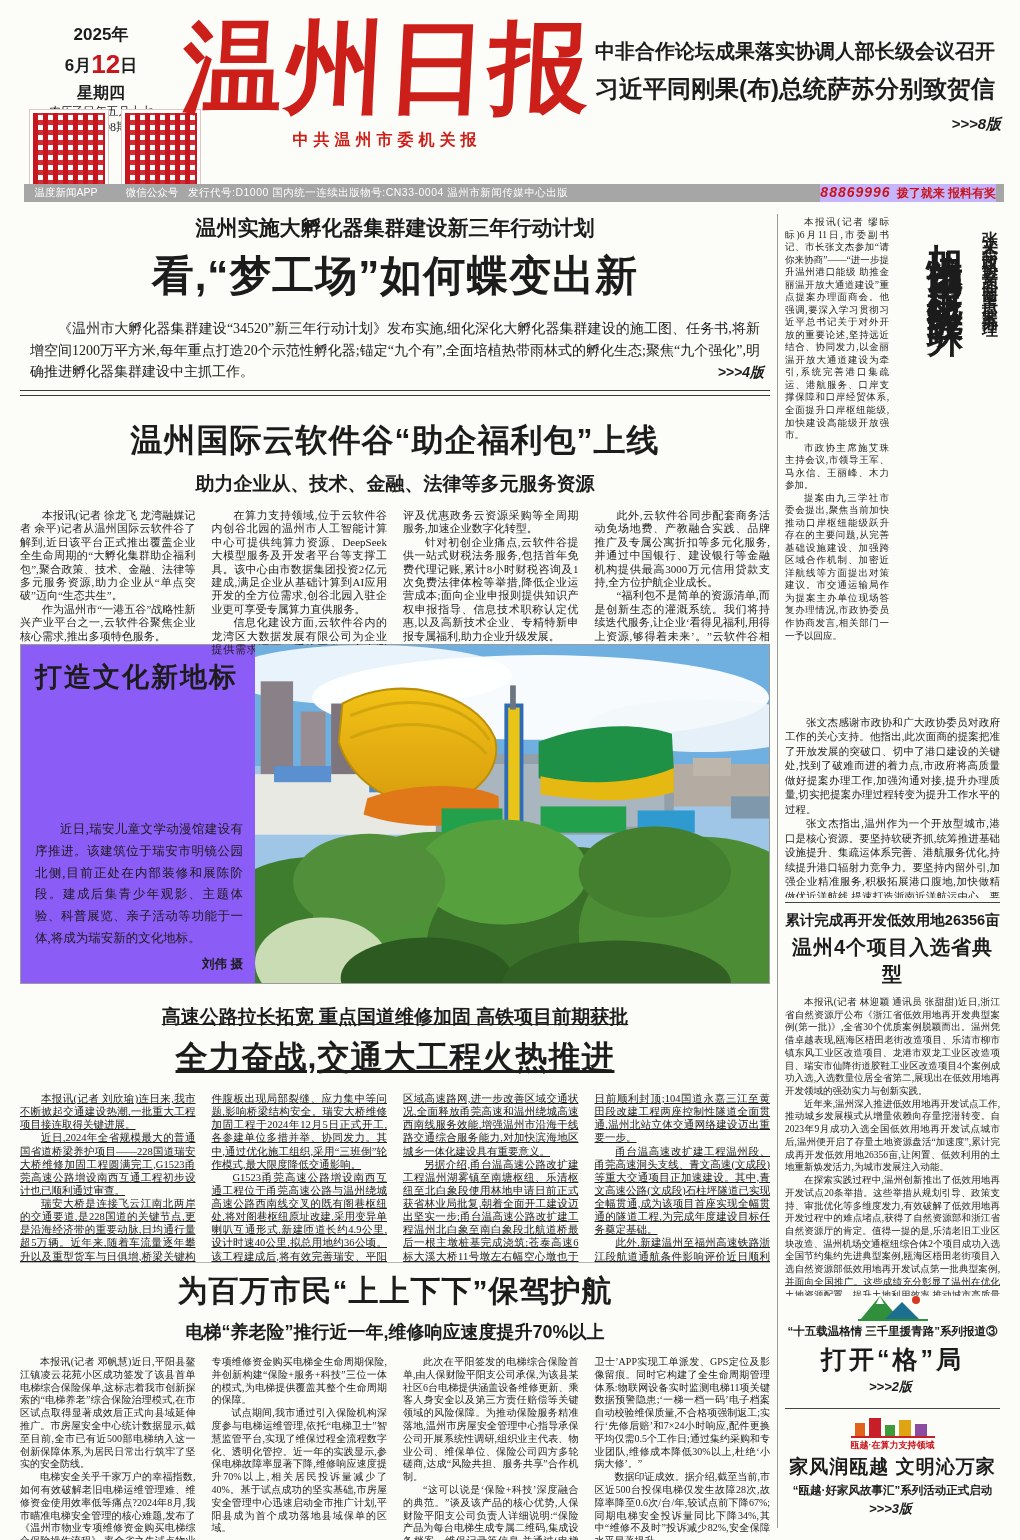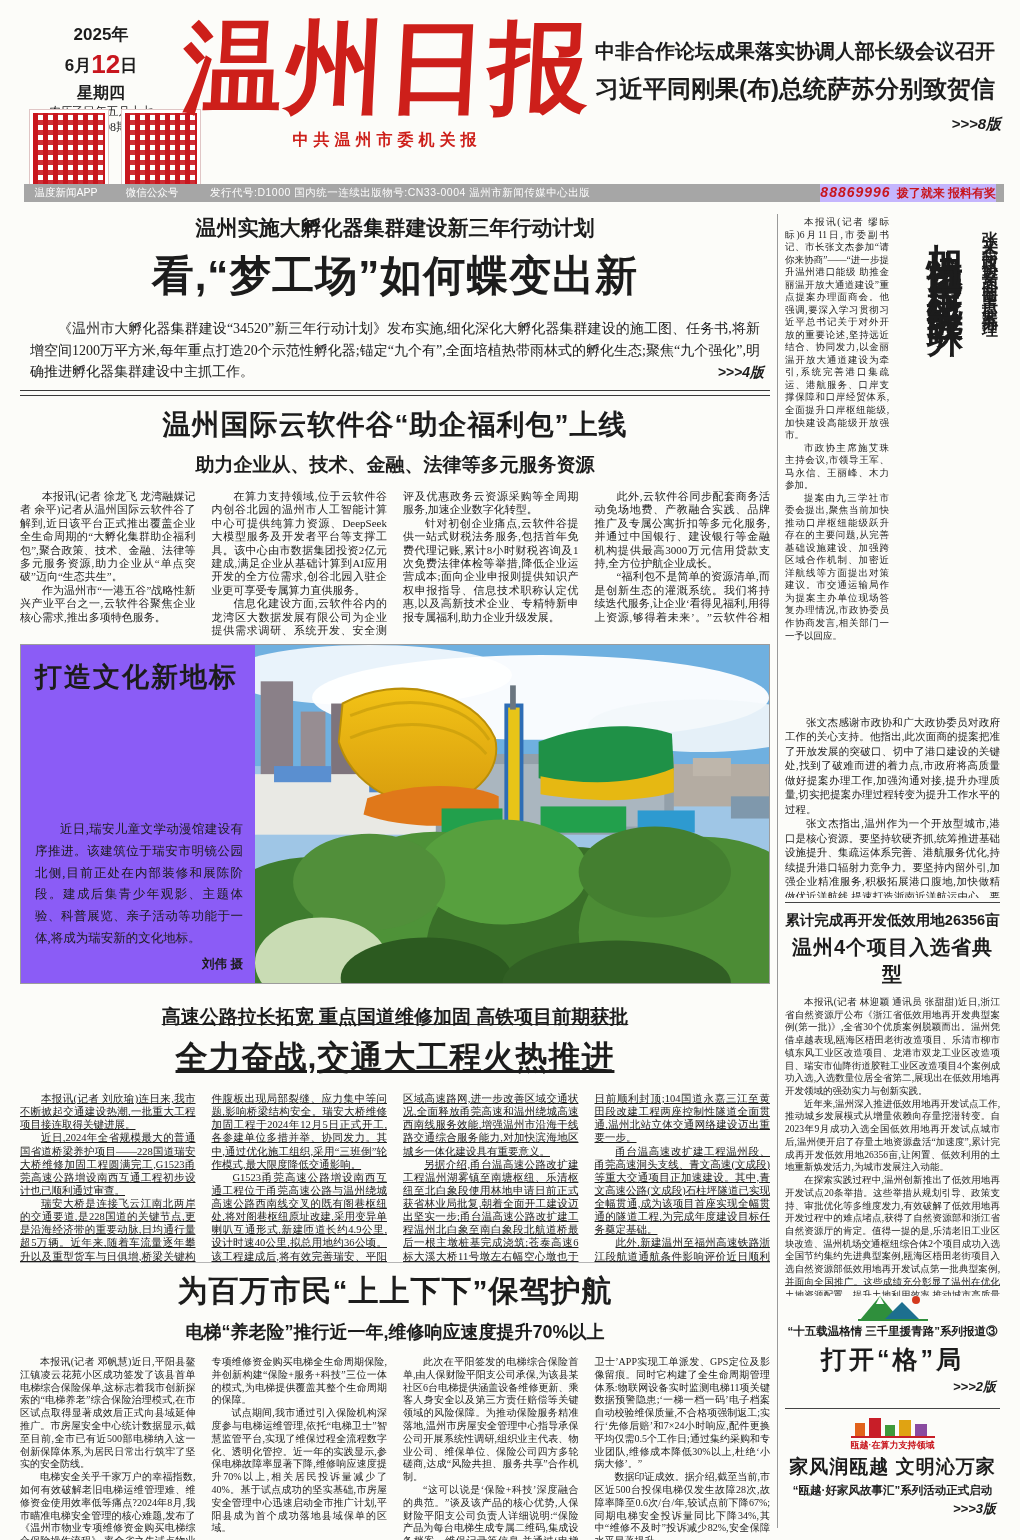--- a/index.html
+++ b/index.html
@@ -27,44 +27,44 @@
   .top-news{position:absolute;left:585px;top:38px;width:412px;text-align:center;}
   .top-news-kicker{font-size:20px;font-weight:bold;letter-spacing:0px;font-family:"Liberation Sans",sans-serif;}
   .top-news-headline{margin-top:8px;font-size:24px;font-weight:900;letter-spacing:0px;
        font-family:"Liberation Sans",sans-serif;}
   .top-news-ref{margin-top:10px;text-align:right;font-size:15px;font-weight:bold;font-style:italic;
        font-family:"Liberation Sans",sans-serif;}
   .info-bar{position:absolute;left:20px;top:184px;width:980px;height:18px;background:#a6a6a6;
        display:flex;align-items:center;font-size:10.5px;color:#fff;font-family:"Liberation Sans",sans-serif;}
   .qr-label{width:72px;text-align:center;flex:0 0 auto;}
   .qr-label+.qr-label{margin-left:14px;}
-  .publish-info{margin-left:22px;flex:1 1 auto;letter-spacing:.5px;color:#fdfdfd;}
+  .publish-info{flex:1 1 auto;letter-spacing:.5px;color:#fdfdfd;}
   .hotline{flex:0 0 auto;margin-right:8px;color:#c8161e;background:#c4b5fd;font-weight:900;}
   .hotline .num{font-style:italic;font-size:14px;letter-spacing:1px;}
   .hotline .txt{font-size:12px;margin-left:6px;}
   
   .main{position:absolute;left:20px;top:210px;width:980px;height:1318px;display:flex;}
   .left-col{width:750px;flex:0 0 auto;}
   .divider{width:1px;background:#9a9a9a;margin:4px 7px 0 7px;flex:0 0 auto;}
   .right-col{flex:1 1 auto;min-width:0;}
   .center{text-align:center;}
   .kicker{font-weight:bold;font-family:"Liberation Sans",sans-serif;}
   .headline{font-weight:900;font-family:"Liberation Sans",sans-serif;letter-spacing:1px;}
-  .pageref{font-weight:bold;font-style:italic;font-family:"Liberation Sans",sans-serif;text-align:right;}
+  .pageref{font-weight:bold;font-style:italic;font-family:"Liberation Sans",sans-serif;}
   p{margin:0;text-indent:2em;text-align:justify;}
   
   .a1{height:176px;position:relative;padding-top:4px;}
   .a1 .kicker{font-size:21px;}
   .a1 .headline{font-size:42px;margin-top:6px;}
   .a1-body{margin:14px 10px 0 10px;font-size:14px;line-height:1.55;}
   .a1 .pageref{position:absolute;right:6px;bottom:8px;font-size:14px;}
   .rule-double{border-top:1px solid #3a3a3a;border-bottom:1px solid #3a3a3a;height:4px;}
   
   .a2{height:238px;padding-top:10px;}
-  .a2 .headline{font-size:28px;}
+  .a2 .headline{font-size:32px;margin-top:13px;}
   .a2 .sub{font-size:19px;font-weight:bold;margin-top:8px;font-family:"Liberation Sans",sans-serif;}
   .cols4{column-count:4;column-gap:16px;overflow:hidden;}
   .a2 .cols4{margin-top:12px;height:152px;font-size:11px;line-height:1.22;}
   
   .photo-box{height:338px;border:1px solid #9c9c9c;display:flex;background:#8b5cf6;}
   .photo-left{width:208px;flex:0 0 auto;padding:14px 12px 10px 14px;display:flex;flex-direction:column;}
   .photo-title{font-size:27px;font-weight:900;font-family:"Liberation Sans",sans-serif;letter-spacing:2px;}
   .photo-caption{margin-top:auto;font-size:12.5px;line-height:1.75;}
   .photo-credit{text-align:right;font-size:12.5px;font-weight:bold;margin-top:6px;font-family:"Liberation Sans",sans-serif;}
   .photo-scene{flex:1 1 auto;min-width:0;}

